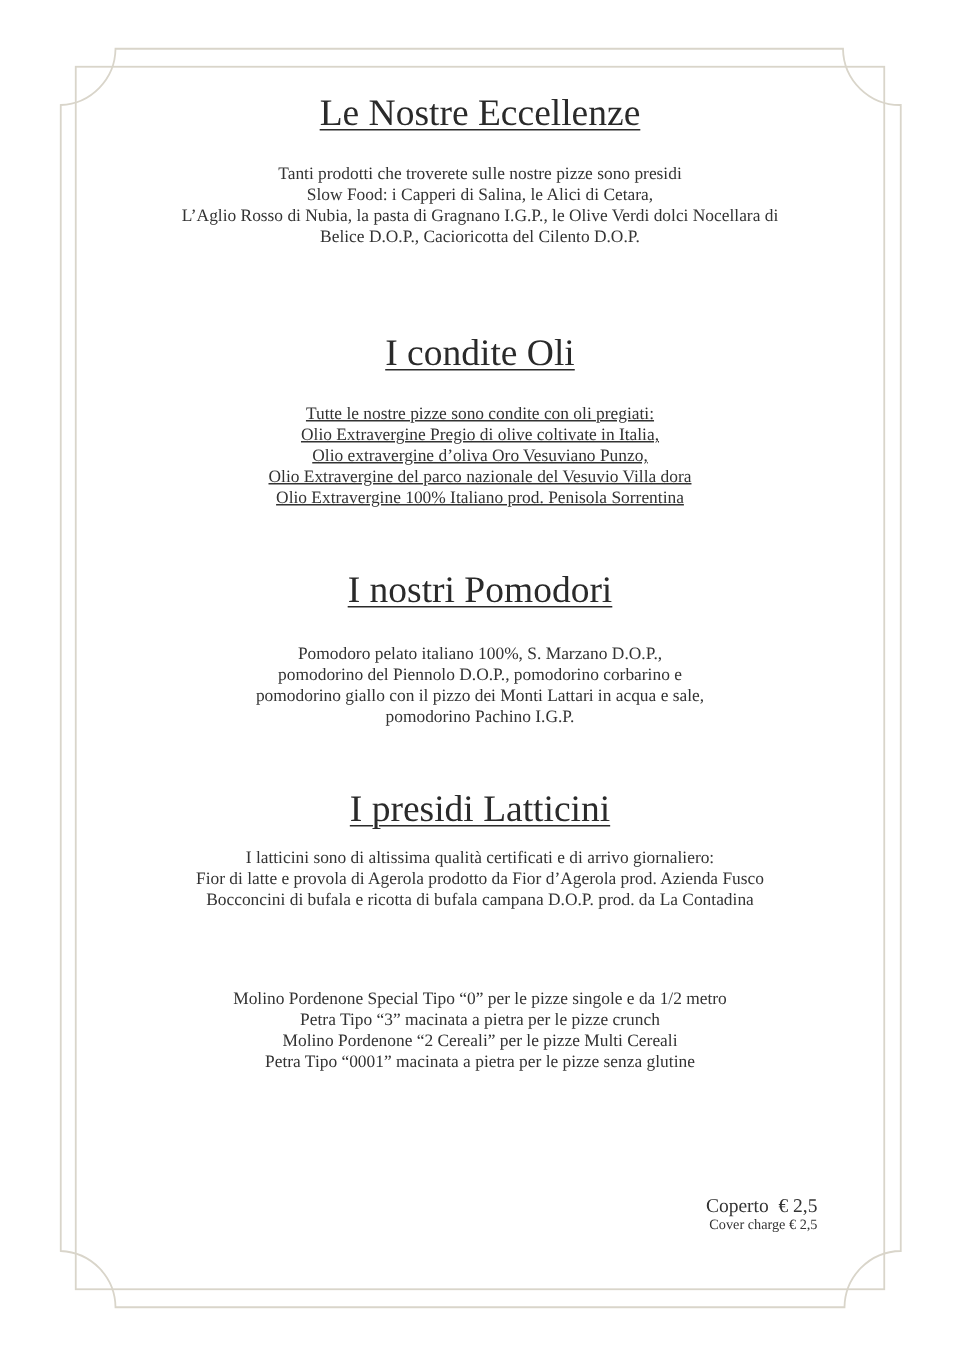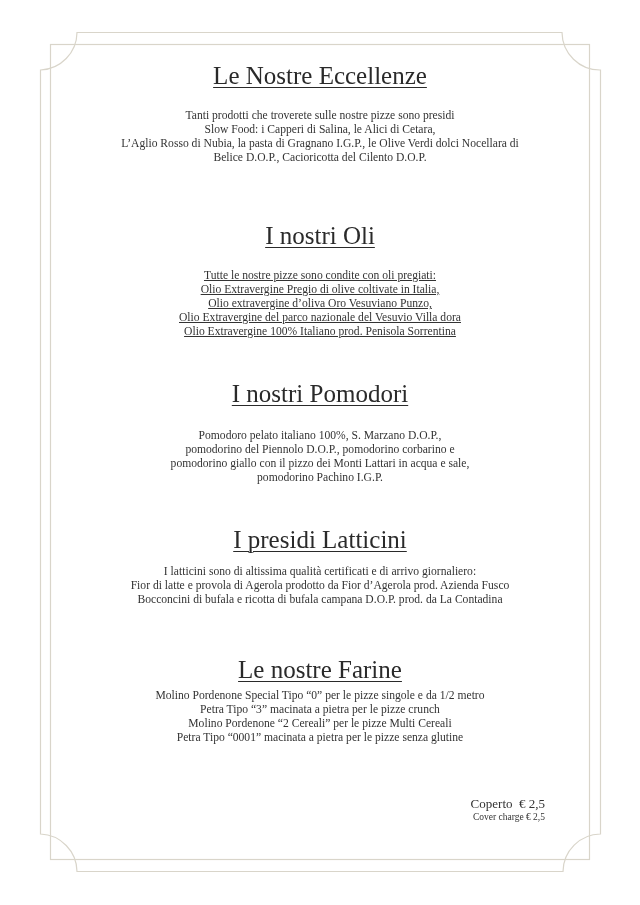--- a/index.html
+++ b/index.html
@@ -106,21 +106,21 @@
   <h2>Le Nostre Eccellenze</h2>
   <div class="body">
     <span class="line">Tanti prodotti che troverete sulle nostre pizze sono presidi</span>
     <span class="line">Slow Food: i Capperi di Salina, le Alici di Cetara,</span>
     <span class="line">L’Aglio Rosso di Nubia, la pasta di Gragnano I.G.P., le Olive Verdi dolci Nocellara di</span>
     <span class="line">Belice D.O.P., Cacioricotta del Cilento D.O.P.</span>
   </div>
 </div>
 
 <div class="section" id="sec-oli">
-  <h2>I nostri Oli</h2>
+  <h2>I condite Oli</h2>
   <div class="body">
     <span class="line">Tutte le nostre pizze sono condite con oli pregiati:</span>
     <span class="line">Olio Extravergine Pregio di olive coltivate in Italia,</span>
     <span class="line">Olio extravergine d’oliva Oro Vesuviano Punzo,</span>
     <span class="line">Olio Extravergine del parco nazionale del Vesuvio Villa dora</span>
     <span class="line">Olio Extravergine 100% Italiano prod. Penisola Sorrentina</span>
   </div>
 </div>
 
 <div class="section" id="sec-pomodori">
@@ -136,21 +136,20 @@
 <div class="section" id="sec-latticini">
   <h2>I presidi Latticini</h2>
   <div class="body">
     <span class="line">I latticini sono di altissima qualità certificati e di arrivo giornaliero:</span>
     <span class="line">Fior di latte e provola di Agerola prodotto da Fior d’Agerola prod. Azienda Fusco</span>
     <span class="line">Bocconcini di bufala e ricotta di bufala campana D.O.P. prod. da La Contadina</span>
   </div>
 </div>
 
 <div class="section" id="sec-farine">
-  <h2>Le nostre Farine</h2>
   <div class="body">
     <span class="line">Molino Pordenone Special Tipo “0” per le pizze singole e da 1/2 metro</span>
     <span class="line">Petra Tipo “3” macinata a pietra per le pizze crunch</span>
     <span class="line">Molino Pordenone “2 Cereali” per le pizze Multi Cereali</span>
     <span class="line">Petra Tipo “0001” macinata a pietra per le pizze senza glutine</span>
   </div>
 </div>
 
 <div class="cover">
   <span class="it">Coperto  € 2,5</span>

